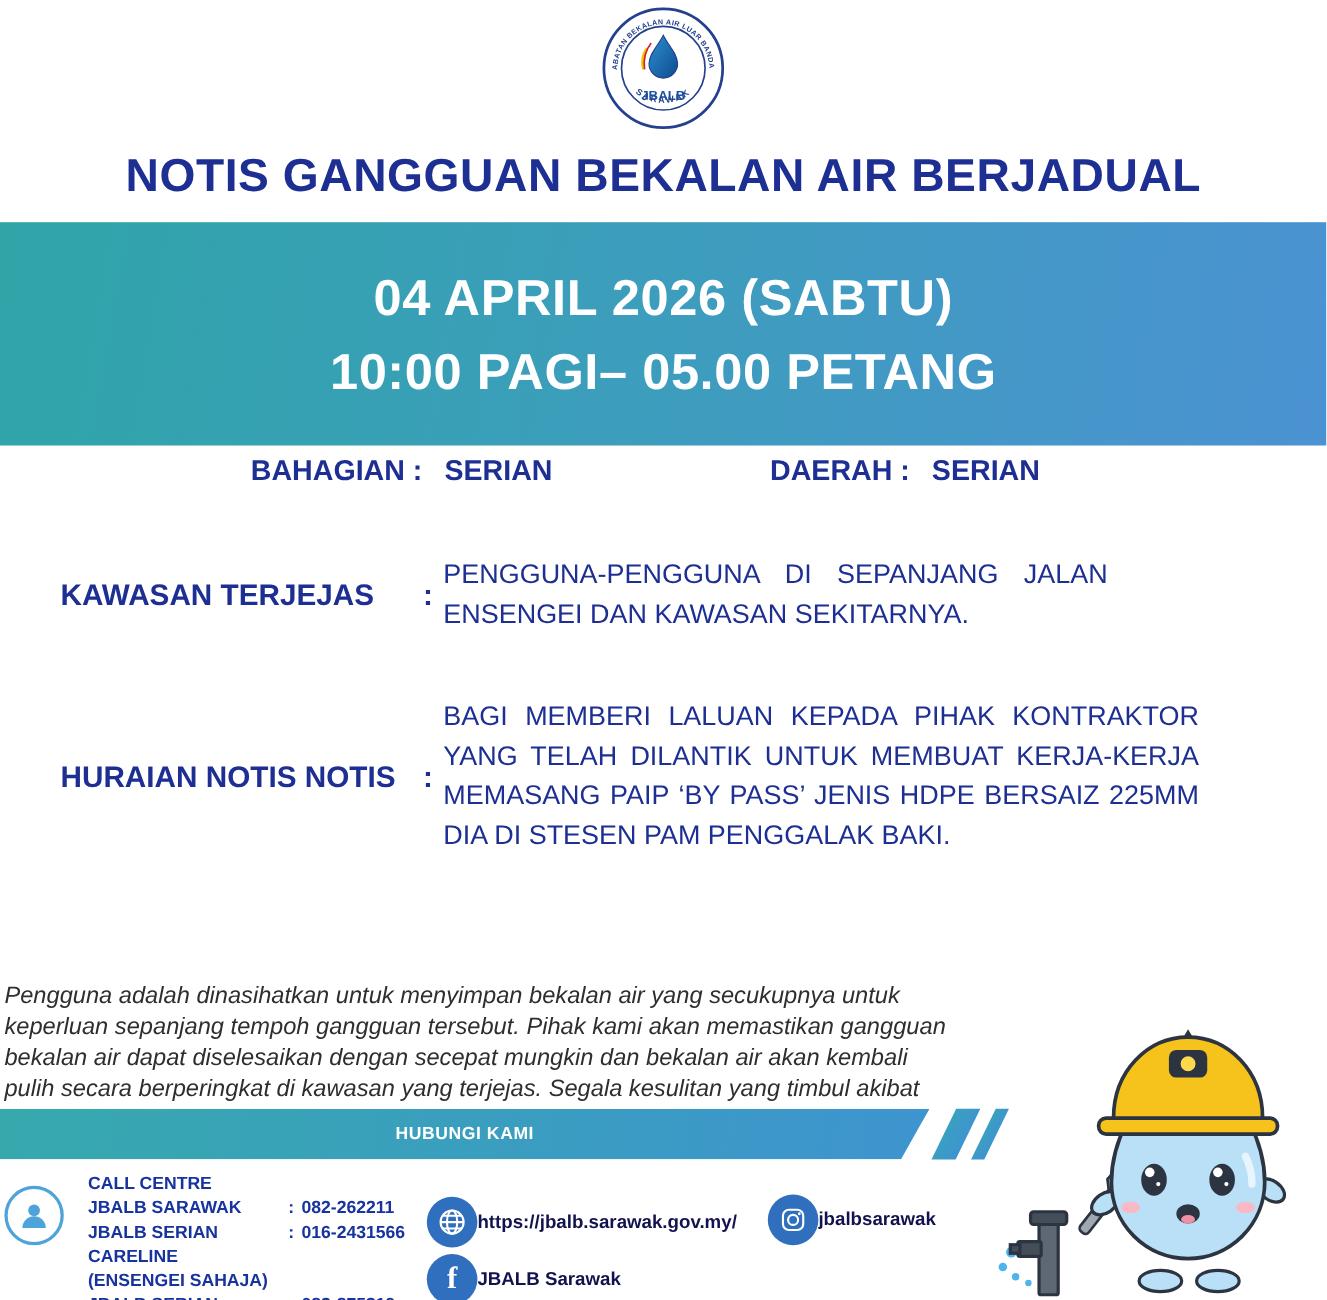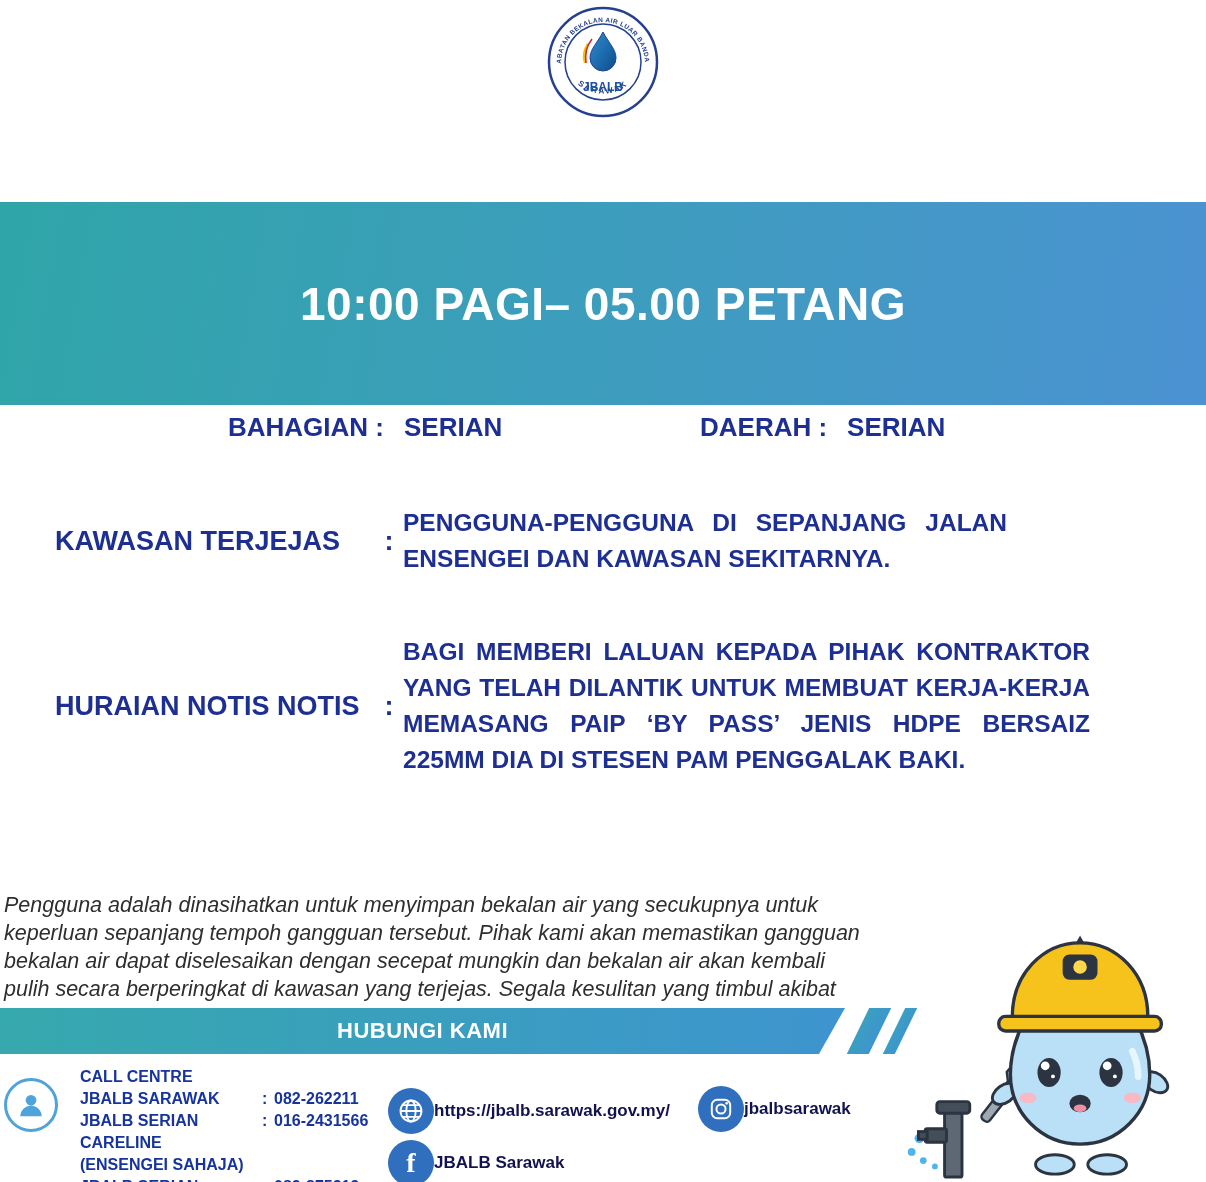--- a/index.html
+++ b/index.html
@@ -26,34 +26,34 @@
   .bahagian { position:absolute; left:228px; top:0; }
   .daerah   { position:absolute; left:700px; top:0; }
   .region .value { margin-left:20px; }
 
   
   .details { position:absolute; top:505px; left:55px; width:1035px; color:#1d2f92; }
   .detail-row { display:grid; grid-template-columns:320px 28px 1fr; align-items:center; }
   .detail-row.r1 { margin-bottom:56px; }
   .detail-label { font-size:27px; font-weight:700; }
   .detail-colon { font-size:27px; font-weight:700; text-align:center; }
-  .detail-text  { font-size:24.5px; font-weight:700; text-align:justify; line-height:1.48; }
+  .detail-text  { font-size:24.5px; font-weight:400; text-align:justify; line-height:1.48; }
   .detail-row.r1 .detail-text { max-width:604px; }
   .detail-row.r2 .detail-text { max-width:690px; }
 
   
   .advisory { position:absolute; top:892px; left:4px; width:856px;
               font-style:italic; font-size:21.5px; line-height:1.3; color:#2e2e2e; }
 
   
   .hubungi-bar { position:absolute; top:1008px; left:0; width:845px; height:46px;
                  background:linear-gradient(95deg,#36a9ad,#3e94cf);
                  clip-path:polygon(0 0,100% 0,calc(100% - 26px) 100%,0 100%);
                  display:flex; align-items:center; justify-content:center; }
-  .hubungi-text { color:#fff; font-size:22px; font-weight:700; letter-spacing:.5px; }
+  .hubungi-text { color:#fff; font-size:16px; font-weight:700; letter-spacing:.5px; }
   .stripe { position:absolute; top:1008px; height:46px; transform:skewX(-26deg);
             background:linear-gradient(95deg,#3aa0c0,#3e94cf); }
   .stripe.s1 { left:858px; width:22px; }
   .stripe.s2 { left:894px; width:12px; }
 
   
   .person-icon { position:absolute; left:4px; top:1078px; width:54px; height:54px; border-radius:50%;
                  background:#fff; border:3px solid #4fa3db; display:flex; align-items:center; justify-content:center; }
   .callcentre { position:absolute; left:80px; top:1066px; font-size:16px; font-weight:700;
                 color:#16339e; line-height:22px; }
@@ -94,22 +94,24 @@
       <text font-size="8" font-weight="bold" fill="#24408e" letter-spacing="2">
         <textPath href="#arcBottom" startOffset="50%" text-anchor="middle">SARAWAK</textPath>
       </text>
       <path d="M41,38 q-6,9 -3,19" stroke="#f2c200" stroke-width="2.5" fill="none"></path>
       <path d="M45,33 q-8,10 -6,24" stroke="#cf2030" stroke-width="1.5" fill="none"></path>
       <path d="M56,26 C51,36 43,43 43,52 a13,13 0 0 0 26,0 C69,43 61,36 56,26 Z" fill="url(#dropGrad)" stroke="#24408e" stroke-width="1"></path>
       <text x="56" y="85" text-anchor="middle" font-size="12" font-weight="bold" fill="#1b4fa0">JBALB</text>
     </svg>
   </div>
 
+  <h1 class="title">NOTIS GANGGUAN BEKALAN AIR BERJADUAL</h1>
 
   <div class="banner">
+    <div class="banner-line">04 APRIL 2026 (SABTU)</div>
     <div class="banner-line">10:00 PAGI– 05.00 PETANG</div>
   </div>
 
   <div class="region">
     <span class="bahagian">
       <span>BAHAGIAN :</span><span class="value">SERIAN</span>
     </span>
     <span class="daerah">
       <span>DAERAH :</span><span class="value">SERIAN</span>
     </span>

